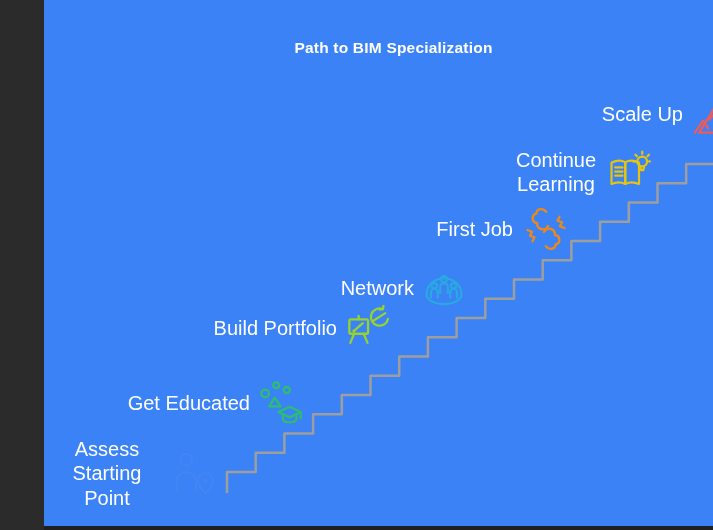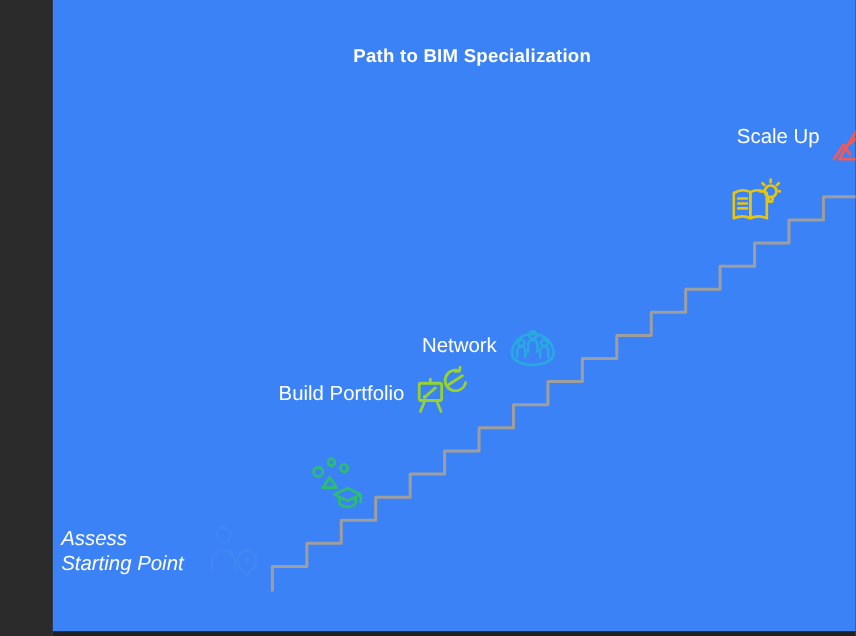--- a/index.html
+++ b/index.html
@@ -11,21 +11,21 @@
   #title{
     position:absolute;top:39px;left:0;right:14px;
     text-align:center;color:#ffffff;
     font-size:15.5px;font-weight:bold;letter-spacing:.2px;
   }
   #stairs{position:absolute;left:0;top:0;}
   .stage{
     position:absolute;display:flex;align-items:center;gap:8px;
   }
   .stage-label{
-    color:#ffffff;font-size:17px;line-height:1.22;text-align:left;
+    color:#ffffff;font-size:20px;line-height:1.22;text-align:center;
     white-space:nowrap;
   }
   .stage-label.wrap{white-space:normal;}
   .s1{right:540px;top:437px;}
   .s1 .stage-label{width:112px;}
   .s2{right:453px;top:380px;}
   .s3{right:364px;top:305px;}
   .s4{right:291px;top:265px;}
   .s5{right:186px;top:205px;}
   .s6{right:106px;top:148px;}
@@ -41,33 +41,34 @@
 <body>
 
 <div id="canvas" style="background: #3b82f6; margin-left: 44px;">
 
   <div id="title">Path to BIM Specialization</div>
 
   <svg id="stairs" width="713" height="530" viewBox="0 0 713 530">
     <path d="M183 493 L183 472 L211.7 472.0 L211.7 452.8 L240.4 452.8 L240.4 433.5 L269.1 433.5 L269.1 414.3 L297.8 414.3 L297.8 395.0 L326.5 395.0 L326.5 375.8 L355.2 375.8 L355.2 356.5 L383.9 356.5 L383.9 337.3 L412.6 337.3 L412.6 318.0 L441.3 318.0 L441.3 298.8 L470.0 298.8 L470.0 279.5 L498.7 279.5 L498.7 260.3 L527.4 260.3 L527.4 241.0 L556.1 241.0 L556.1 221.8 L584.8 221.8 L584.8 202.5 L613.5 202.5 L613.5 183.3 L642.2 183.3 L642.2 164.0 L694 164.0" fill="none" stroke="#9e9e9e" stroke-width="2.5" stroke-linejoin="round" stroke-linecap="butt"></path>
   </svg>
 
-  <div class="stage s1" style="color: rgb(66, 133, 244); font-style: italic;">
+  <div class="stage s1" style="color: rgb(66, 133, 244);">
     <span class="stage-label wrap" style="color: rgb(255, 255, 255);">Assess Starting Point</span>
     <span class="stage-icon">
       <svg width="46" height="46" viewBox="0 0 48 48" fill="none" stroke="currentColor" stroke-width="2.4" stroke-linecap="round" stroke-linejoin="round">
         <circle cx="16" cy="9" r="6"></circle>
         <path d="M6 41 V32 a10 10 0 0 1 20 0 v9"></path>
         <path d="M36 23 a8 8 0 0 1 8 8 c0 6.5 -8 13 -8 13 s-8 -6.5 -8 -13 a8 8 0 0 1 8 -8 z"></path>
         <circle cx="36" cy="31" r="2.4" fill="currentColor" stroke="none"></circle>
       </svg>
     </span>
   </div>
 
   <div class="stage s2" style="color: rgb(45, 189, 114);">
+    <span class="stage-label" style="color: rgb(255, 255, 255);">Get Educated</span>
     <span class="stage-icon">
       <svg width="46" height="46" viewBox="0 0 48 48" fill="none" stroke="currentColor" stroke-width="2.4" stroke-linecap="round" stroke-linejoin="round">
         <circle cx="7.5" cy="14" r="4"></circle>
         <circle cx="19" cy="5.5" r="3"></circle>
         <circle cx="30" cy="10.5" r="3.2"></circle>
         <path d="M11.5 27.5 L17.5 18.5 L23.5 27.5 Z"></path>
         <path d="M21.5 33.5 L33 28 L44.5 33.5 L33 39 Z"></path>
         <path d="M26 36.5 v4.2 c0 2 3 3.6 7 3.6 s7 -1.6 7 -3.6 v-4.2"></path>
         <path d="M44.5 33.5 v6.5"></path>
       </svg>
@@ -100,22 +101,38 @@
         <circle cx="24" cy="14.5" r="3.4"></circle>
         <path d="M19.8 29.5 v-6.5 a4.2 4.2 0 0 1 8.4 0 v6.5"></path>
         <circle cx="13.5" cy="21.5" r="2.9"></circle>
         <path d="M9.8 34.5 v-6 a3.7 3.7 0 0 1 7.4 0 v6"></path>
         <circle cx="34.5" cy="21.5" r="2.9"></circle>
         <path d="M30.8 34.5 v-6 a3.7 3.7 0 0 1 7.4 0 v6"></path>
       </svg>
     </span>
   </div>
 
+  <div class="stage s5" style="color: rgb(231, 137, 31);">
+    <span class="stage-label" style="color: rgb(255, 255, 255);">First Job</span>
+    <span class="stage-icon">
+      <svg width="50" height="48" viewBox="0 0 48 48" fill="none" stroke="currentColor" stroke-width="2.4" stroke-linecap="round" stroke-linejoin="round">
+        <g>
+          <path d="M26 21 q-2.5 4.5 -7 3 q-4.5 -1.5 -3.8 -6 q-4.2 -0.3 -4.5 -4.3 q-0.3 -4 3.6 -5.2 q0.6 -4.8 5.6 -4.3 q2.8 0.3 4.3 2.6"></path>
+          <path d="M5.5 25 l4.5 1.8 -2 3.8 4.4 1.8 -1.9 3.8"></path>
+        </g>
+        <g transform="rotate(180 24 24)">
+          <path d="M26 21 q-2.5 4.5 -7 3 q-4.5 -1.5 -3.8 -6 q-4.2 -0.3 -4.5 -4.3 q-0.3 -4 3.6 -5.2 q0.6 -4.8 5.6 -4.3 q2.8 0.3 4.3 2.6"></path>
+          <path d="M5.5 25 l4.5 1.8 -2 3.8 4.4 1.8 -1.9 3.8"></path>
+        </g>
+      </svg>
+    </span>
+  </div>
 
   <div class="stage s6" style="color: rgb(229, 197, 14);">
+    <span class="stage-label wrap" style="color: rgb(255, 255, 255);">Continue Learning</span>
     <span class="stage-icon">
       <svg width="46" height="44" viewBox="0 0 48 48" fill="none" stroke="currentColor" stroke-width="2.4" stroke-linecap="round" stroke-linejoin="round">
         <path d="M6 14 q8 -4.5 15 -0.8 V37 q-7 -3.5 -15 0 z"></path>
         <path d="M36 14 q-8 -4.5 -15 -0.8 V37 q7 -3.5 15 0 z"></path>
         <path d="M10 19 h8 M10 23.5 h8 M10 28 h8"></path>
         <circle cx="39.5" cy="12.5" r="5.3"></circle>
         <path d="M37.5 18.5 l0.8 3.5 h2.4 l0.8 -3.5"></path>
         <path d="M39.5 4.2 V1.8 M33.8 6.8 L32.1 5.1 M45.2 6.8 L46.9 5.1 M32.1 12.5 h-2.4 M46.9 12.5 h1"></path>
       </svg>
     </span>

